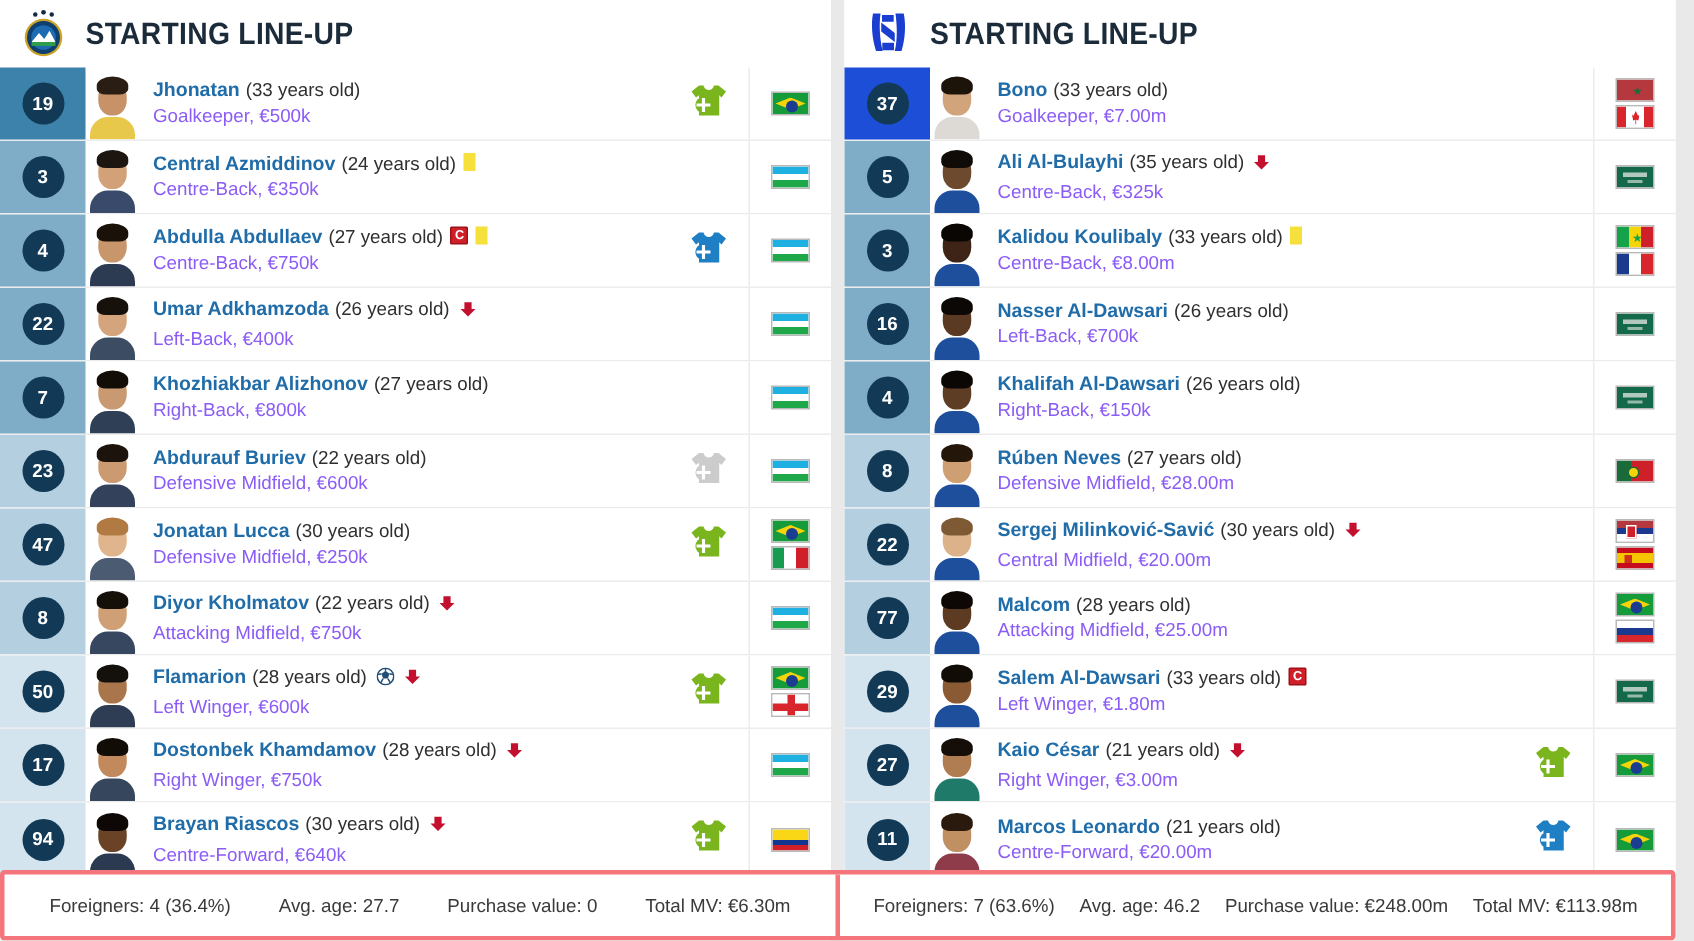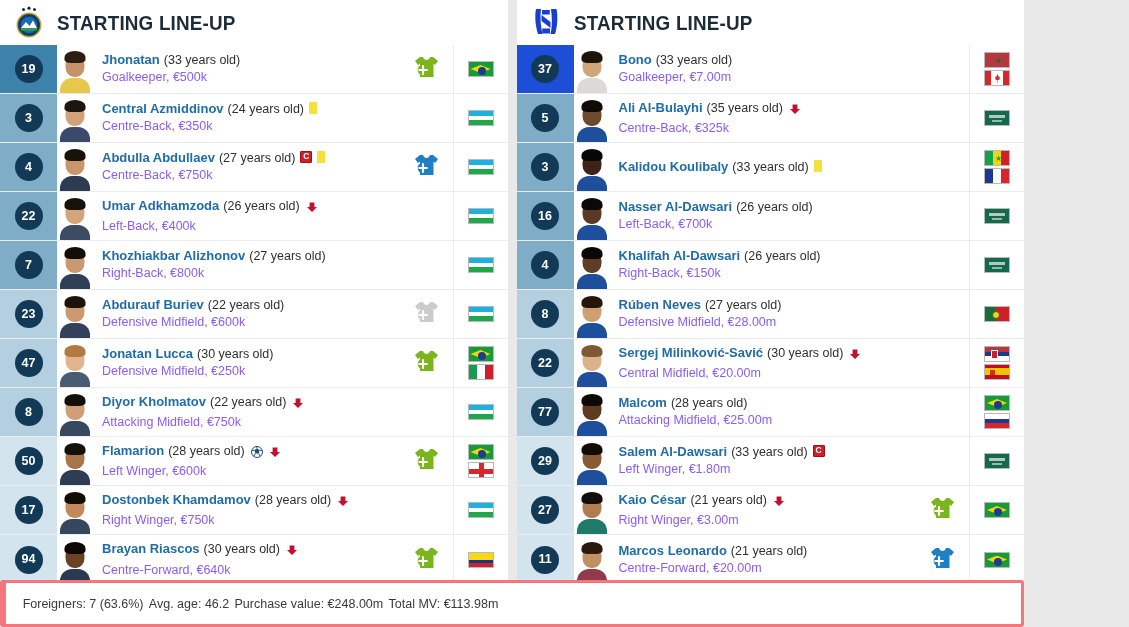--- a/index.html
+++ b/index.html
@@ -2,21 +2,21 @@
 <html><head>
 <meta charset="utf-8">
 <style>
   * { box-sizing: border-box; margin: 0; padding: 0; }
   html, body {
     width: 1129px; height: 627px;
     background: #e9e9e9;
     font-family: "Liberation Sans", sans-serif;
     overflow: hidden;
   }
-  #app { position: relative; width: 1024px; height: 627px; display: flex; gap: 9px; }
+  #app { position: relative; width: 1117px; height: 627px; display: flex; gap: 9px; }
 
   .panel { width: 560px; background: #ffffff; display: flex; flex-direction: column; }
 
   
   .panel-header {
     height: 45px; background: #fff; display: flex; align-items: center;
     padding-left: 12px; gap: 11px; flex: none;
   }
   .crest { width: 34px; height: 34px; flex: none; position: relative; }
   .lineup-title {
@@ -553,20 +553,21 @@
               <span class="ph-head" style="background:#3d2416"></span>
               <span class="ph-hair" style="background:#0a0604"></span>
             </div>
           </div>
           <div class="info-cell">
             <div class="line1">
               <span class="pname">Kalidou Koulibaly</span>
               <span class="age">(33 years old)</span>
               <span class="ycard"></span>
             </div>
+            <div class="line2">Centre-Back, €8.00m</div>
           </div>
           <div class="sub-cell"></div>
           <div class="flag-cell">
             <span class="flag">
               <span style="position:absolute;inset:0;background:linear-gradient(90deg,#14a24a 33%,#f5d40a 33%,#f5d40a 66%,#cf2029 66%)"></span>
               <span style="position:absolute;left:10px;top:4px;color:#14a24a;font-size:8px;line-height:8px">★</span>
             </span>
             <span class="flag">
               <span style="position:absolute;inset:0;background:linear-gradient(90deg,#1b3a8f 33%,#fff 33%,#fff 66%,#d8262c 66%)"></span>
             </span>
@@ -817,20 +818,26 @@
               <span style="position:absolute;inset:0;background:#169b3b"></span>
               <span style="position:absolute;left:2px;top:3px;right:2px;bottom:3px;background:#f5d40a;clip-path:polygon(50% 0,100% 50%,50% 100%,0 50%)"></span>
               <span style="position:absolute;left:9px;top:5px;width:8px;height:8px;border-radius:50%;background:#1a3d91"></span>
             </span>
           </div>
         </div>
       </div>
   </div>
 
   <div class="footer">
+    <div class="foot-half">
+      <span>Foreigners: 4 (36.4%)</span>
+      <span>Avg. age: 27.7</span>
+      <span>Purchase value: 0</span>
+      <span>Total MV: €6.30m</span>
+    </div>
     <div class="foot-div"></div>
     <div class="foot-half">
       <span>Foreigners: 7 (63.6%)</span>
       <span>Avg. age: 46.2</span>
       <span>Purchase value: €248.00m</span>
       <span>Total MV: €113.98m</span>
     </div>
   </div>
 </div>
 

